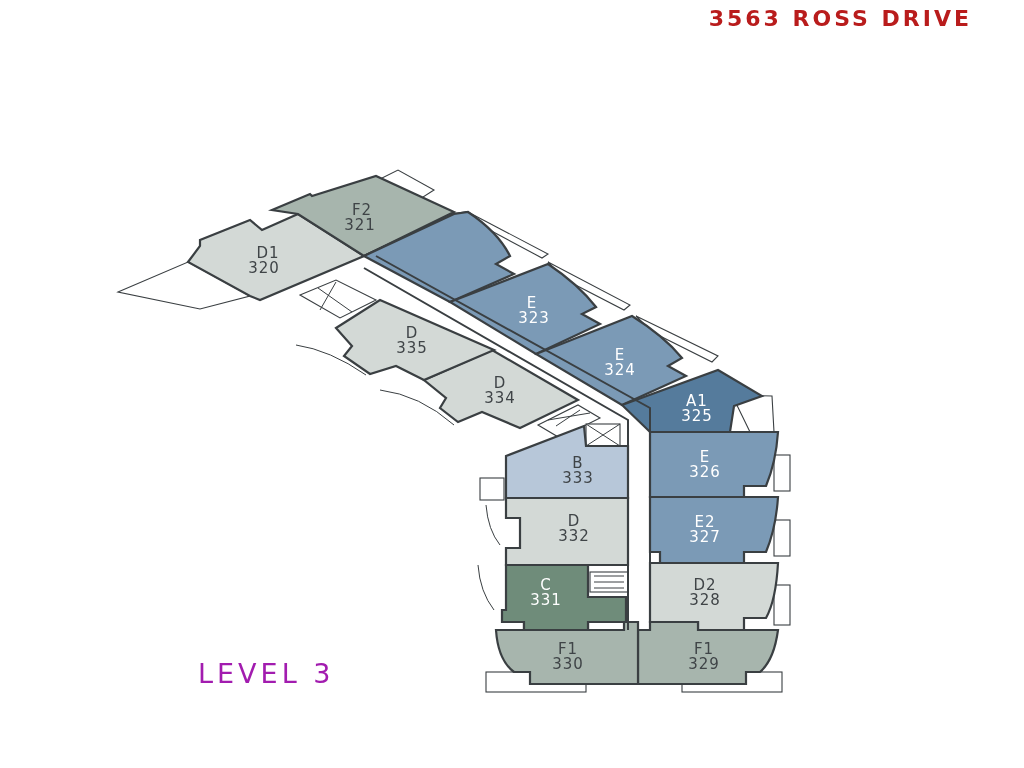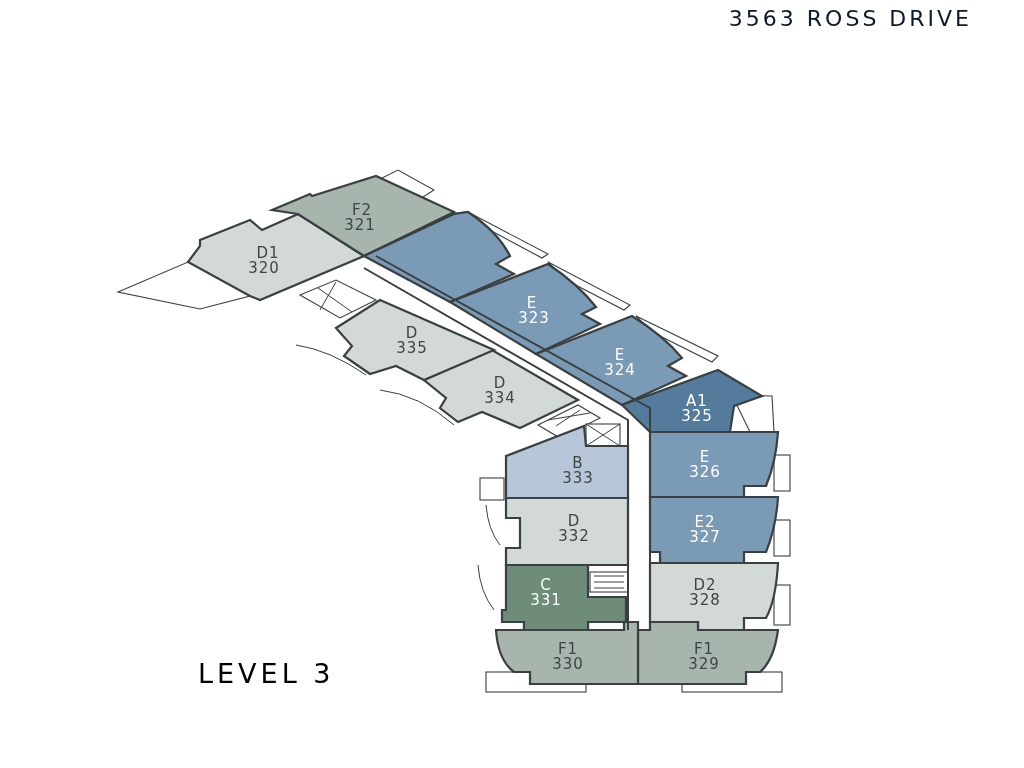--- a/index.html
+++ b/index.html
@@ -1,18 +1,18 @@
 <!DOCTYPE html>
 <html><head>
 <meta charset="utf-8">
 <style>
   html, body { margin: 0; padding: 0; background: #ffffff; }
   body { width: 1024px; height: 768px; position: relative; overflow: hidden; font-family: "DejaVu Sans", sans-serif; }
-  .address { position: absolute; top: 6px; right: 52px; font-size: 22px; letter-spacing: 3px; color: #0f172a; font-weight: 400; }
-  .level { position: absolute; left: 198px; top: 658px; font-size: 27px; letter-spacing: 4px; color: #000000; }
+  .address { position: absolute; top: 6px; right: 52px; font-size: 22px; letter-spacing: 3px; color: #b91c1c; font-weight: 700; }
+  .level { position: absolute; left: 198px; top: 658px; font-size: 27px; letter-spacing: 4px; color: #a21caf; }
   svg { position: absolute; left: 0; top: 0; }
   .unit { stroke: #3a3f42; stroke-width: 2.2; stroke-linejoin: miter; cursor: pointer; }
   .thin { fill: #ffffff; stroke: #3a3f42; stroke-width: 1.1; }
   .line { stroke: #3a3f42; stroke-width: 1; fill: none; }
   .lbl { font-family: "DejaVu Sans", sans-serif; font-size: 15px; text-anchor: middle; letter-spacing: 1px; }
 </style>
 </head>
 <body>
 
 <div class="address">3563 ROSS DRIVE</div>

